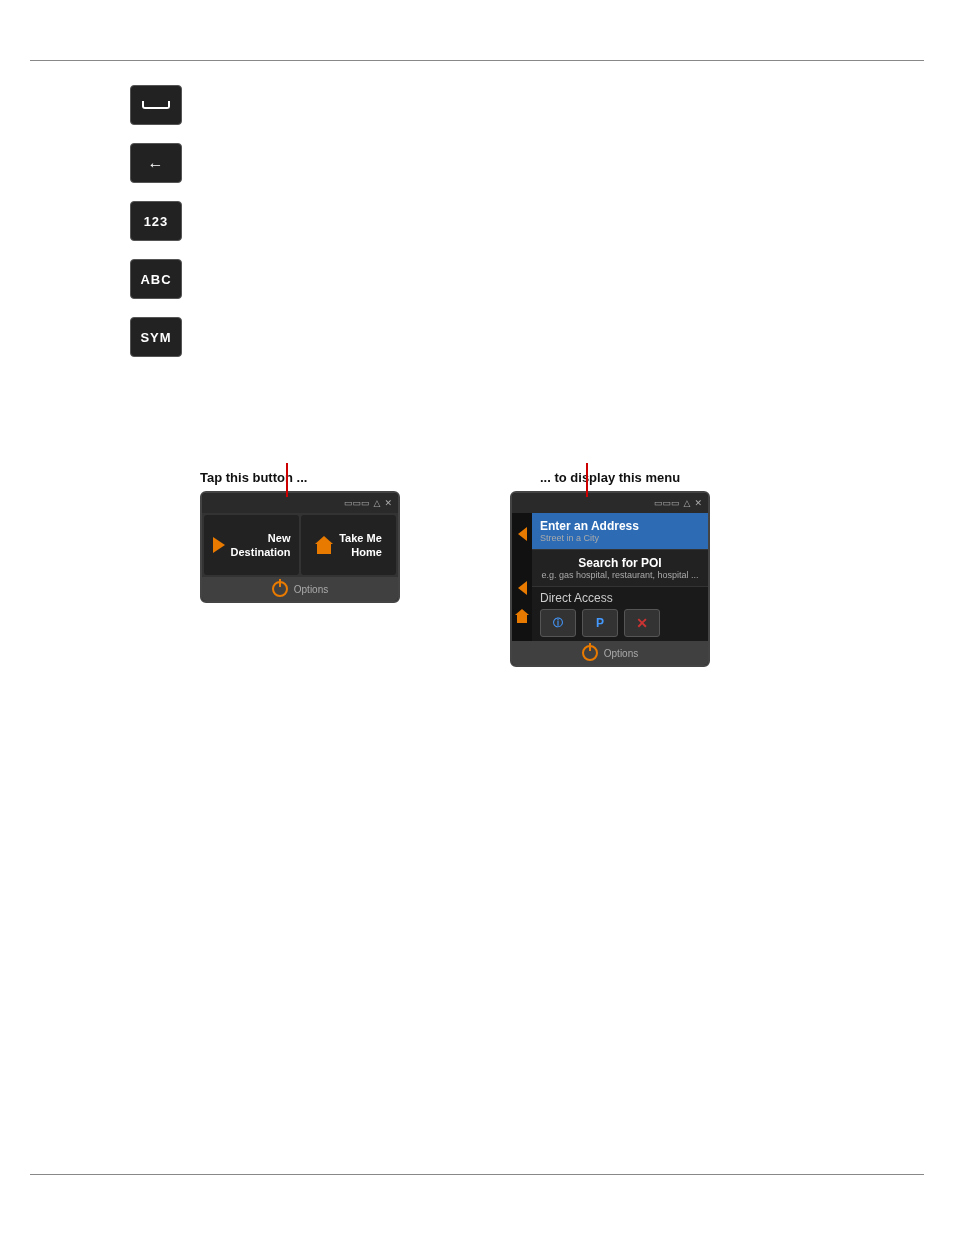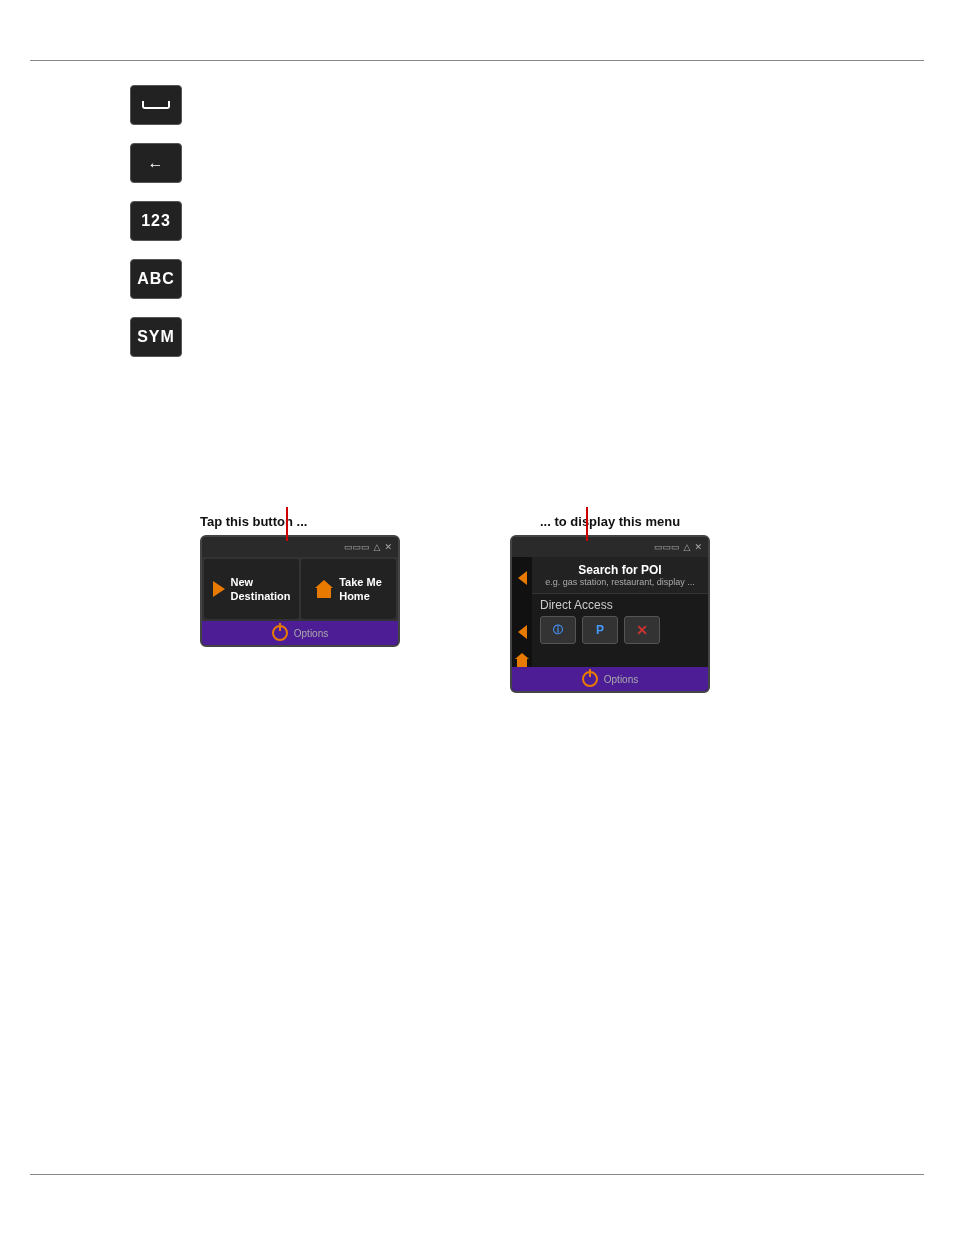--- a/index.html
+++ b/index.html
@@ -45,21 +45,21 @@
       background: #222;
       border: 1px solid #555;
       border-radius: 4px;
       display: flex;
       align-items: center;
       justify-content: center;
       cursor: pointer;
     }
     .kb-btn span {
       color: #fff;
-      font-size: 16px;
+      font-size: 13px;
       font-weight: bold;
       letter-spacing: 1px;
     }
     .kb-btn.space-icon span {
       display: block;
       width: 28px;
       height: 8px;
       border: 2px solid #fff;
       border-top: none;
       border-radius: 0 0 3px 3px;
@@ -91,20 +91,21 @@
       font-size: 9px;
     }
 
     
     .nav-grid {
       display: grid;
       grid-template-columns: 1fr 1fr;
       gap: 2px;
       padding: 2px;
       background: #333;
+      text-align: right;
     }
     .nav-cell {
       background: #222;
       height: 60px;
       display: flex;
       align-items: center;
       justify-content: center;
       gap: 6px;
       cursor: pointer;
       border-radius: 3px;
@@ -188,21 +189,21 @@
       position: absolute;
       top: 3px;
       left: 2px;
       right: 2px;
       height: 2px;
       background: #e87a00;
     }
 
     
     .nav-options-bar {
-      background: #4c1d95;
+      background: #404040;
       height: 24px;
       display: flex;
       align-items: center;
       justify-content: center;
       gap: 6px;
     }
     .power-icon {
       width: 16px;
       height: 16px;
       border: 2px solid #e87a00;
@@ -288,21 +289,20 @@
       font-size: 12px;
       font-weight: bold;
     }
 
     .demo-section-container {
       position: absolute;
       top: 470px;
       left: 200px;
       display: flex;
       gap: 80px;
-      margin-top: 44px;
     }
 
     .demo-block {
       display: flex;
       flex-direction: column;
       align-items: flex-start;
     }
 
     .demo-block-label {
       font-size: 13px;
@@ -423,24 +423,28 @@
             <div style="margin-top:14px;">
               <div style="width:14px; height:14px; position:relative;">
                 <div style="width:0;height:0;border-left:7px solid transparent;border-right:7px solid transparent;border-bottom:6px solid #e87a00;position:absolute;top:0;left:0;"></div>
                 <div style="width:10px;height:8px;background:#e87a00;position:absolute;bottom:0;left:2px;"></div>
               </div>
             </div>
           </div>
 
           <div style="flex:1;">
 
+            <div class="nav-menu-item active">
+              <div class="nav-menu-title">Enter an Address</div>
+              <div class="nav-menu-subtitle">Street in a City</div>
+            </div>
 
             <div class="nav-menu-item" style="background:#222;text-align:center;">
               <div class="nav-menu-title">Search for POI</div>
-              <div class="nav-menu-subtitle">e.g. gas station, restaurant, display ...</div>
+              <div class="nav-menu-subtitle">e.g. gas hospital, restaurant, hospital ...</div>
             </div>
 
             <div class="direct-access">
               <div class="direct-access-title">Direct Access</div>
               <div class="direct-access-icons">
                 <div class="da-icon">
                   <span class="da-icon-text" style="font-size:10px; color:#4499ff;">ⓘ</span>
                 </div>
                 <div class="da-icon">
                   <span class="da-icon-p">P</span>

